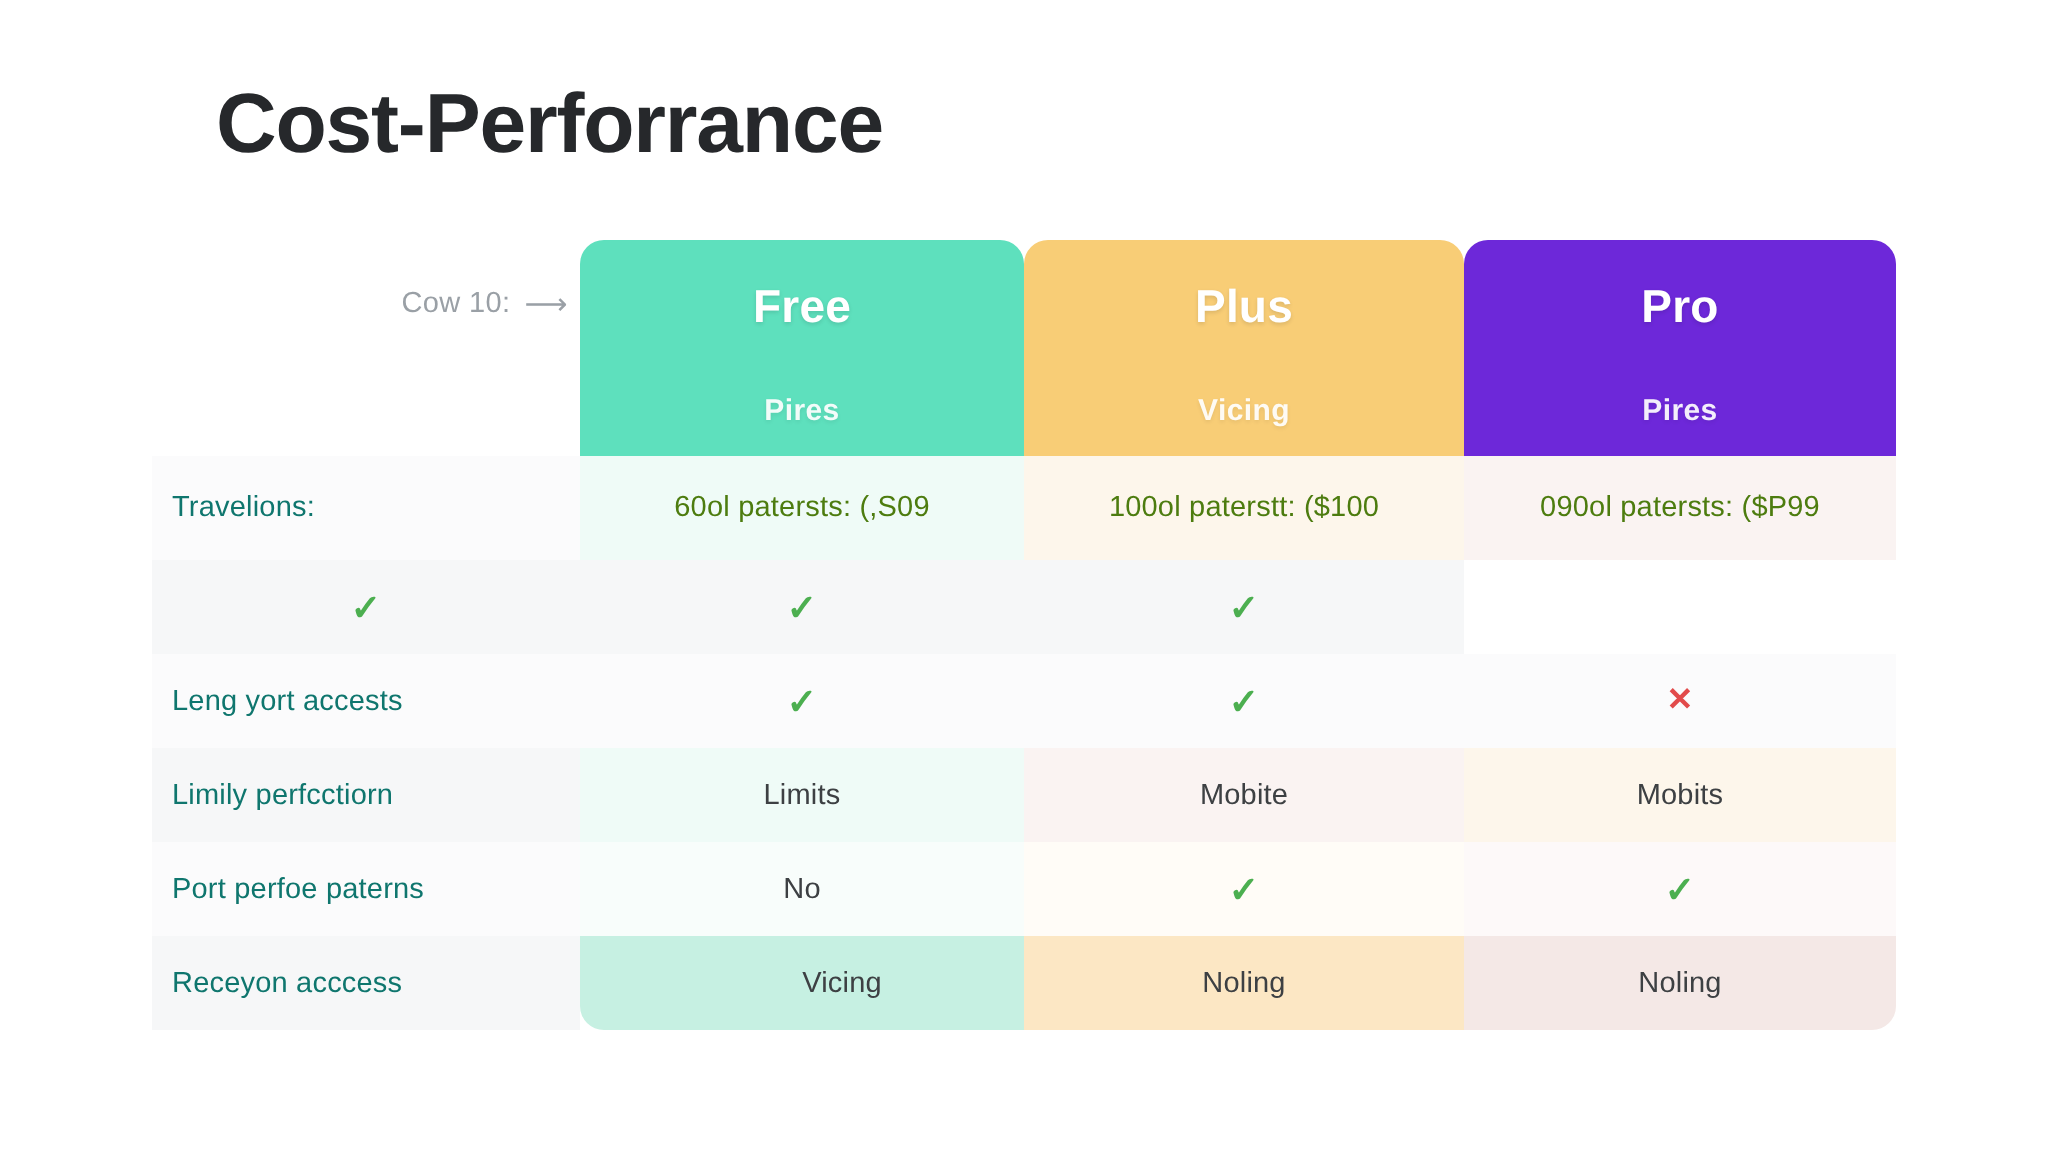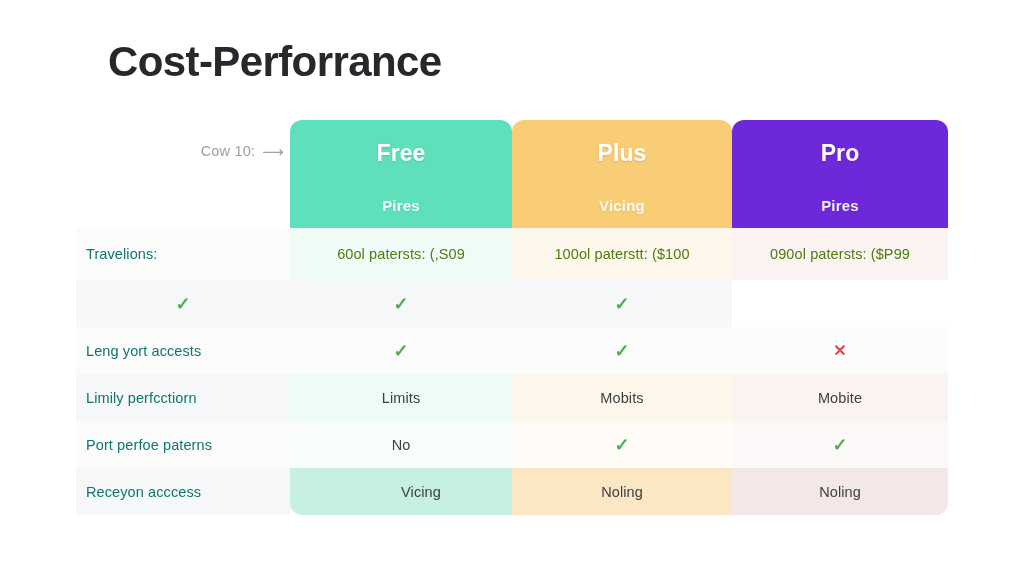--- a/index.html
+++ b/index.html
@@ -211,22 +211,22 @@
         <span class="mark yes">✓</span>
       </div>
       <div class="cell stripe-a">
         <span class="mark no">✕</span>
       </div>
     </div>
 
     <div class="grid feat-row">
       <div class="row-label stripe-b">Limily perfcctiorn</div>
       <div class="cell tint-free-soft">Limits</div>
+      <div class="cell tint-pro-soft">Mobite</div>
       <div class="cell tint-plus-soft">Mobits</div>
-      <div class="cell tint-pro-soft">Mobite</div>
     </div>
 
     <div class="grid feat-row">
       <div class="row-label stripe-a">Port perfoe paterns</div>
       <div class="cell tint-free-faint">No</div>
       <div class="cell tint-plus-faint">
         <span class="mark yes">✓</span>
       </div>
       <div class="cell tint-pro-faint">
         <span class="mark yes">✓</span>

